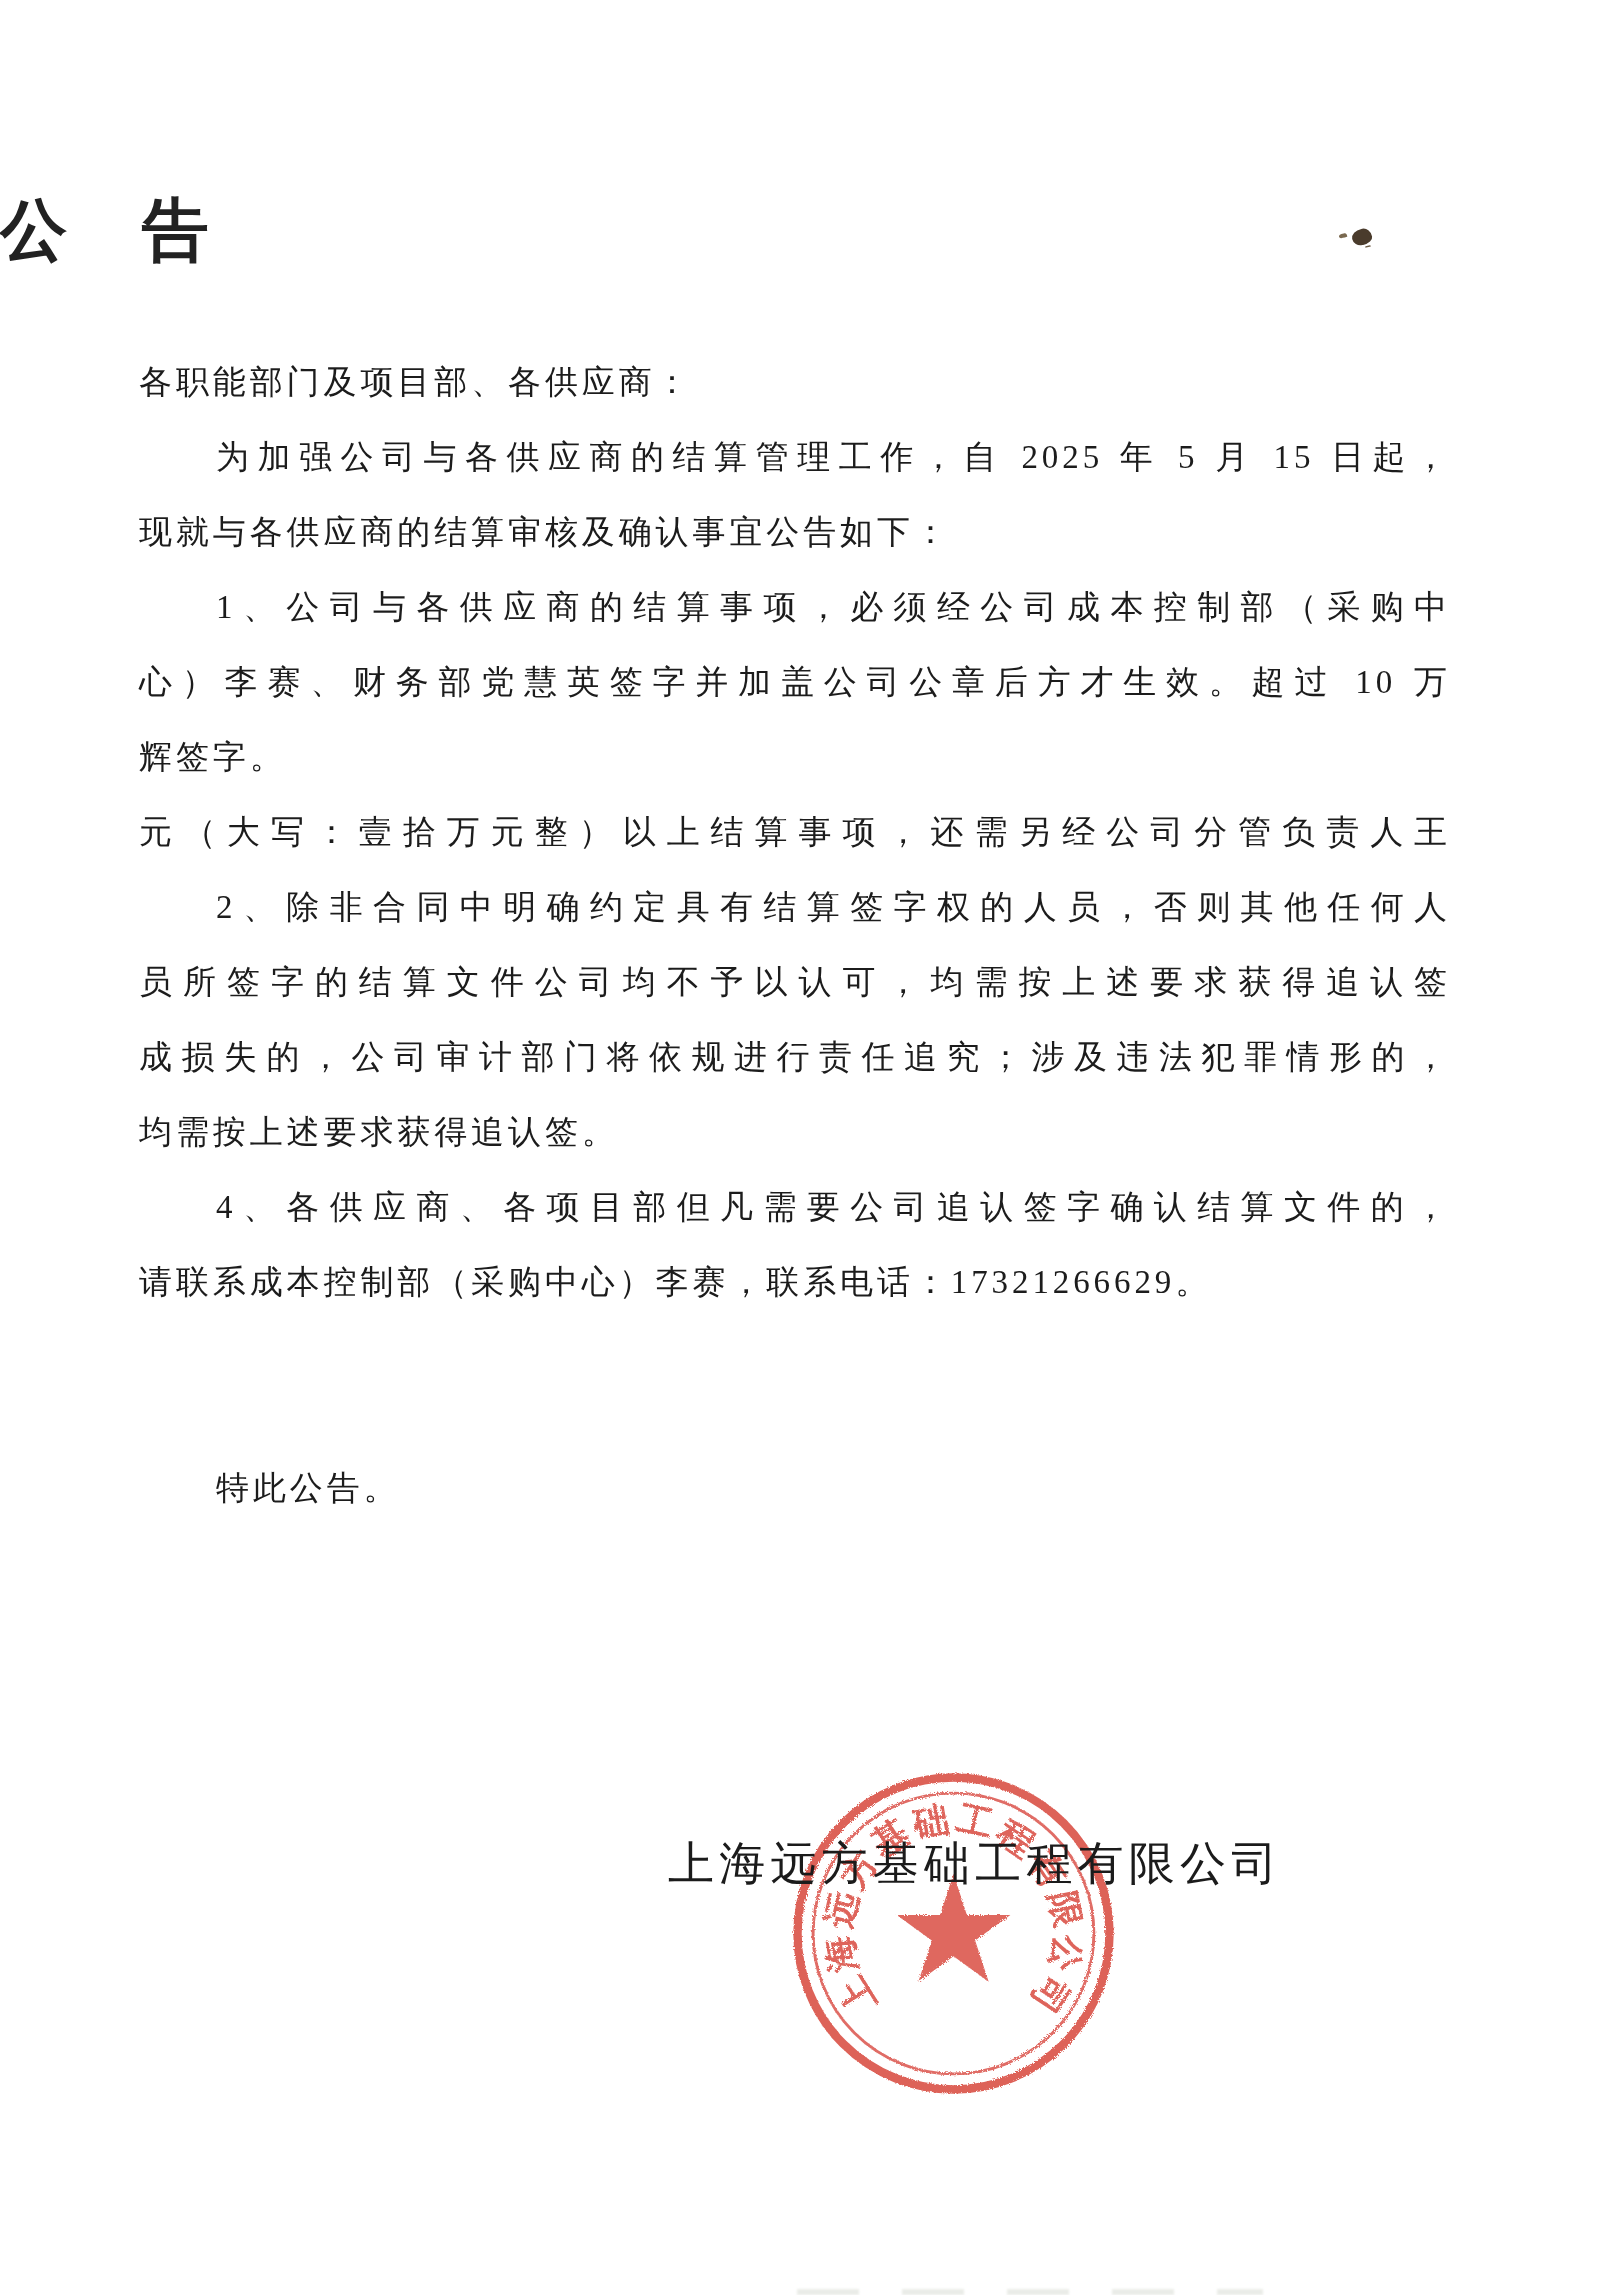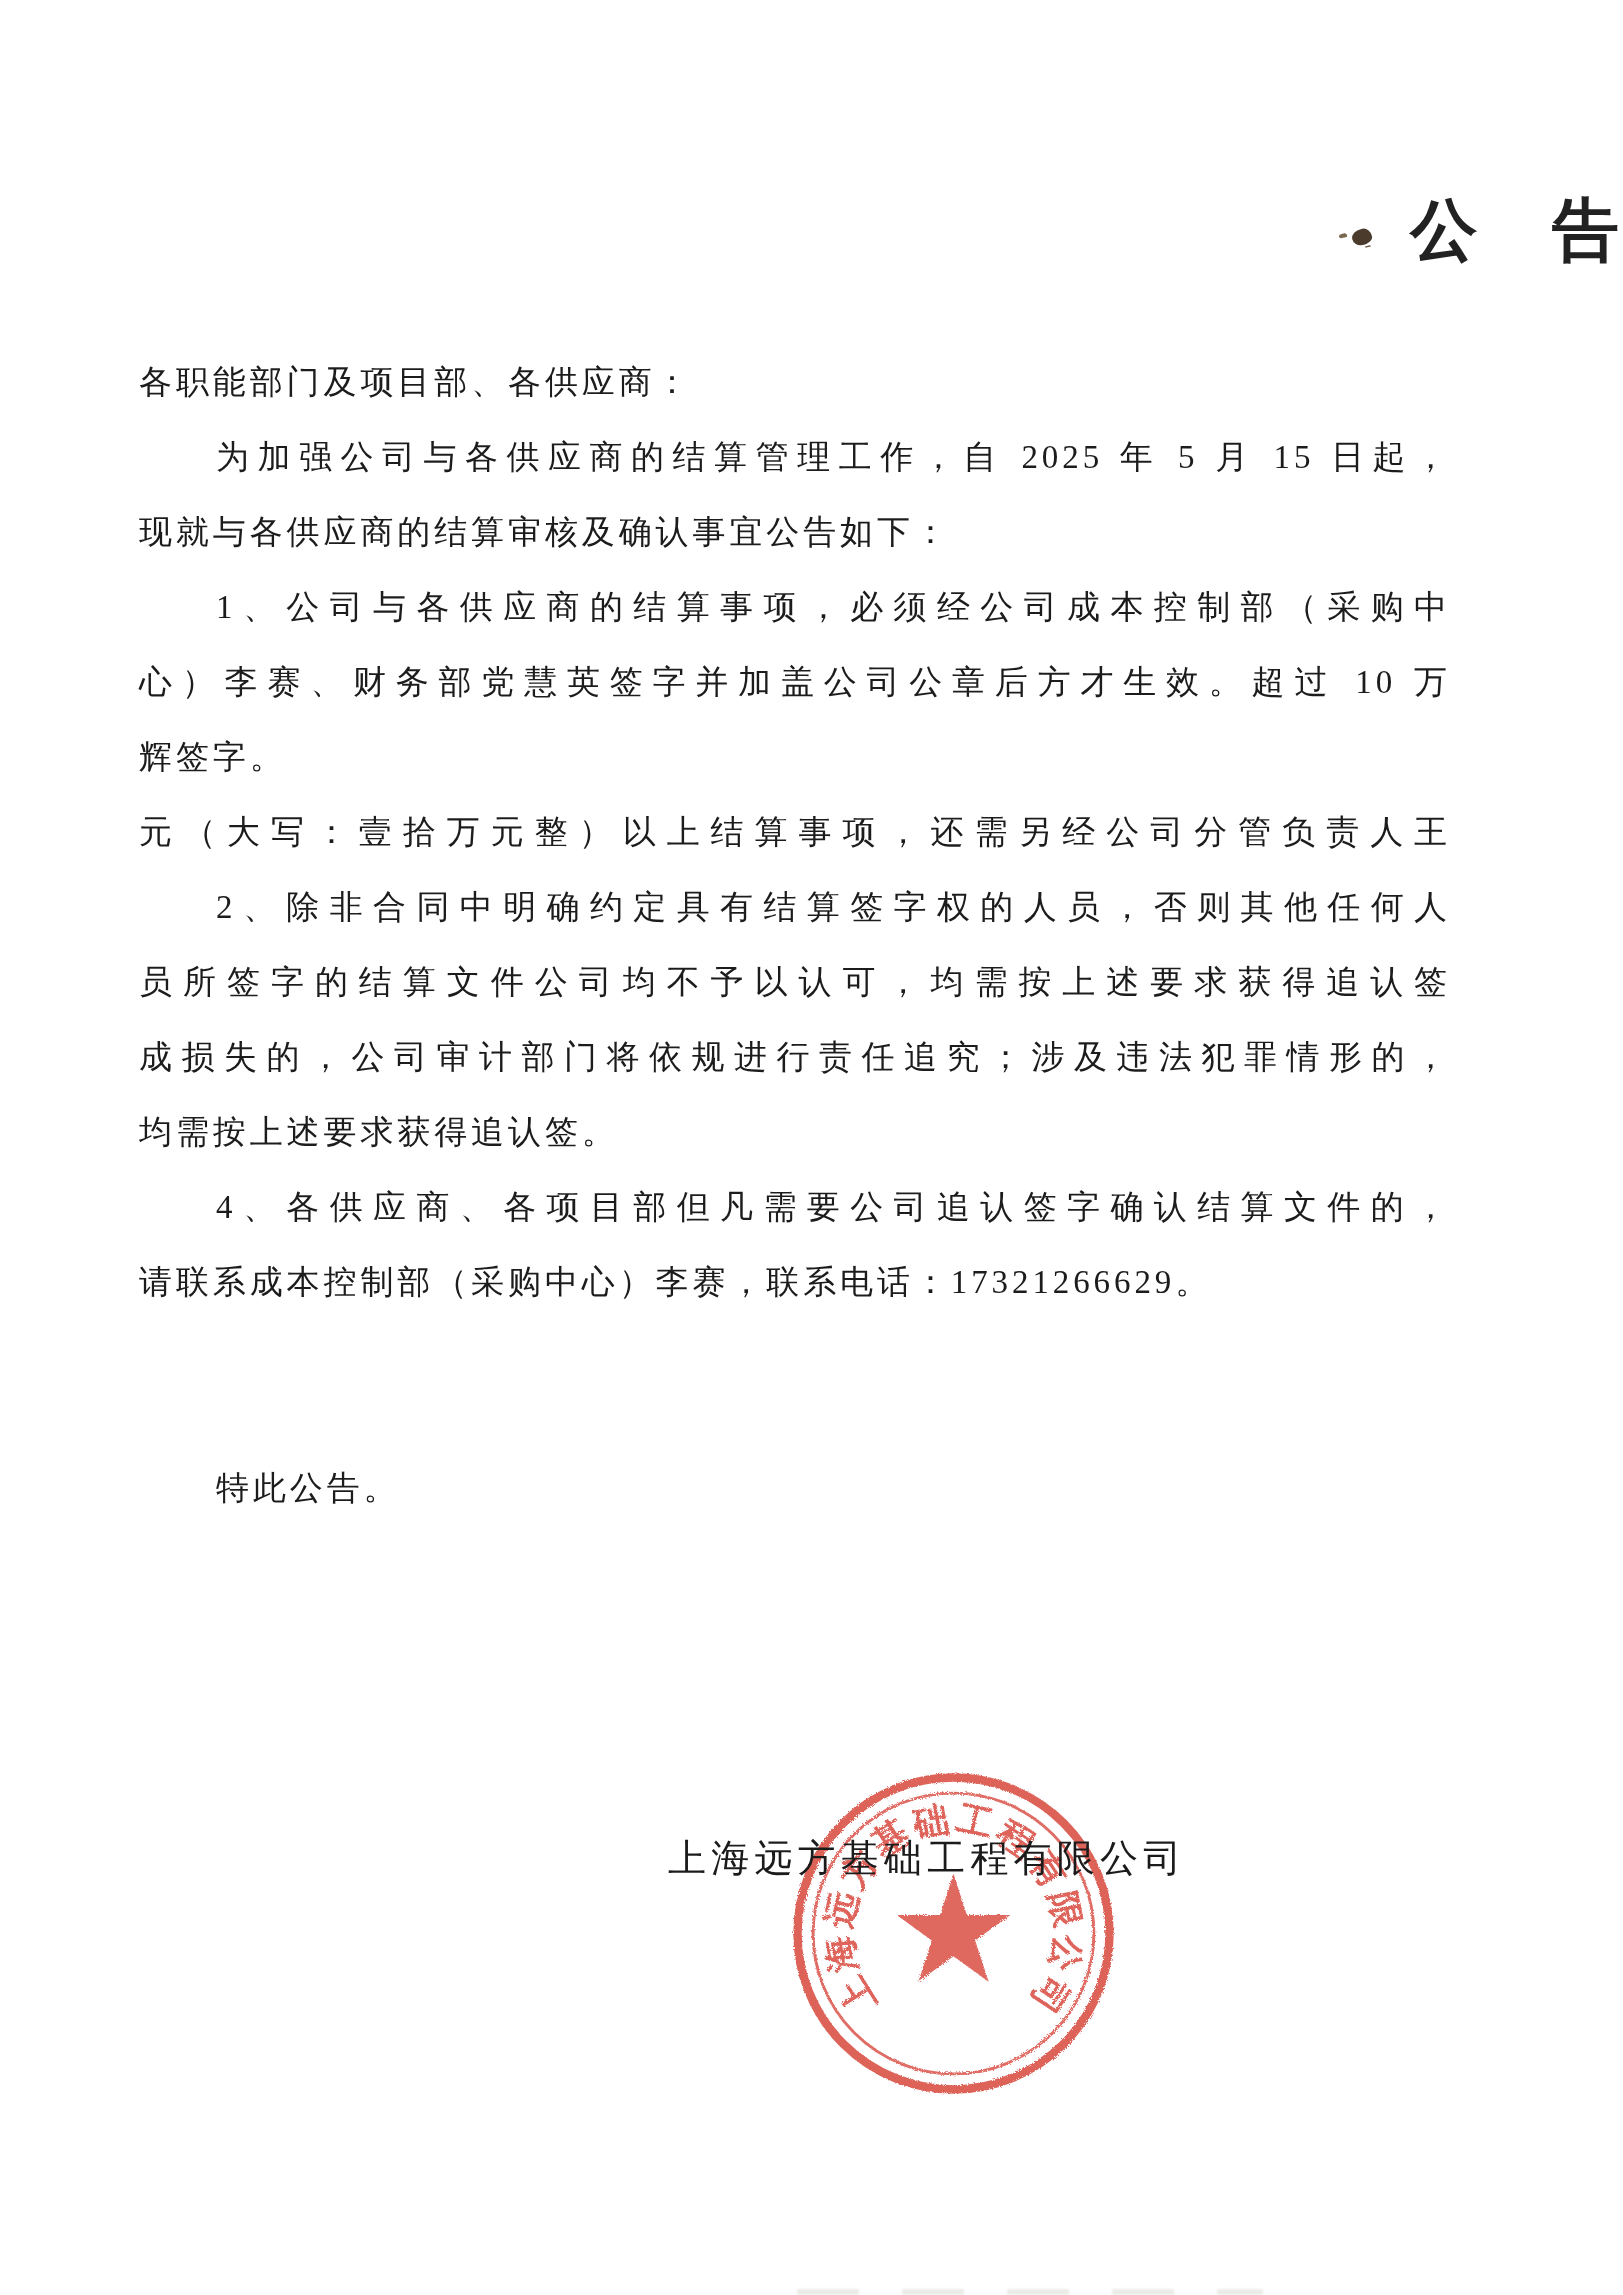--- a/index.html
+++ b/index.html
@@ -4,33 +4,33 @@
 <style>
   :root { --stamp-color:#d8473c; --ink:#1c1c1c; }
   html,body { margin:0; padding:0; background:#888; }
   .page {
     position:relative; width:1623px; height:2295px;
     background:#ffffff; overflow:hidden;
     font-family:"Liberation Serif", serif; color:var(--ink);
   }
   .title {
     position:absolute; top:185px; left:0; width:100%;
-    text-align:right; font-size:67px; font-weight:bold;
+    text-align:left; font-size:67px; font-weight:bold;
     letter-spacing:3.9px; color:#222; margin:0;
   }
   .doc-body {
     position:absolute; left:139px; top:345px; width:1312px;
     font-size:33px; line-height:75px;
   }
   .line { height:75px; letter-spacing:3.9px; text-align:left; }
   .line.indent { padding-left:77px; }
   .line.fill { text-align:justify; text-align-last:justify; text-justify:inter-character; }
   .spacer { height:131px; }
   .company-line, .date-line {
-    position:absolute; font-size:38px; color:#1b1b1b; z-index:3;
+    position:absolute; font-size:46px; color:#1b1b1b; z-index:3;
     white-space:nowrap;
   }
   .company-line { left:668px; top:1833px; letter-spacing:5.2px; }
   .date-line    { left:795px; top:1913px; letter-spacing:2px; }
   .stamp {
     position:absolute; left:791px; top:1771px; width:325px; height:325px;
     z-index:2; opacity:0.93;
   }
   .seal-text {
     font-family:"Liberation Serif", serif;

